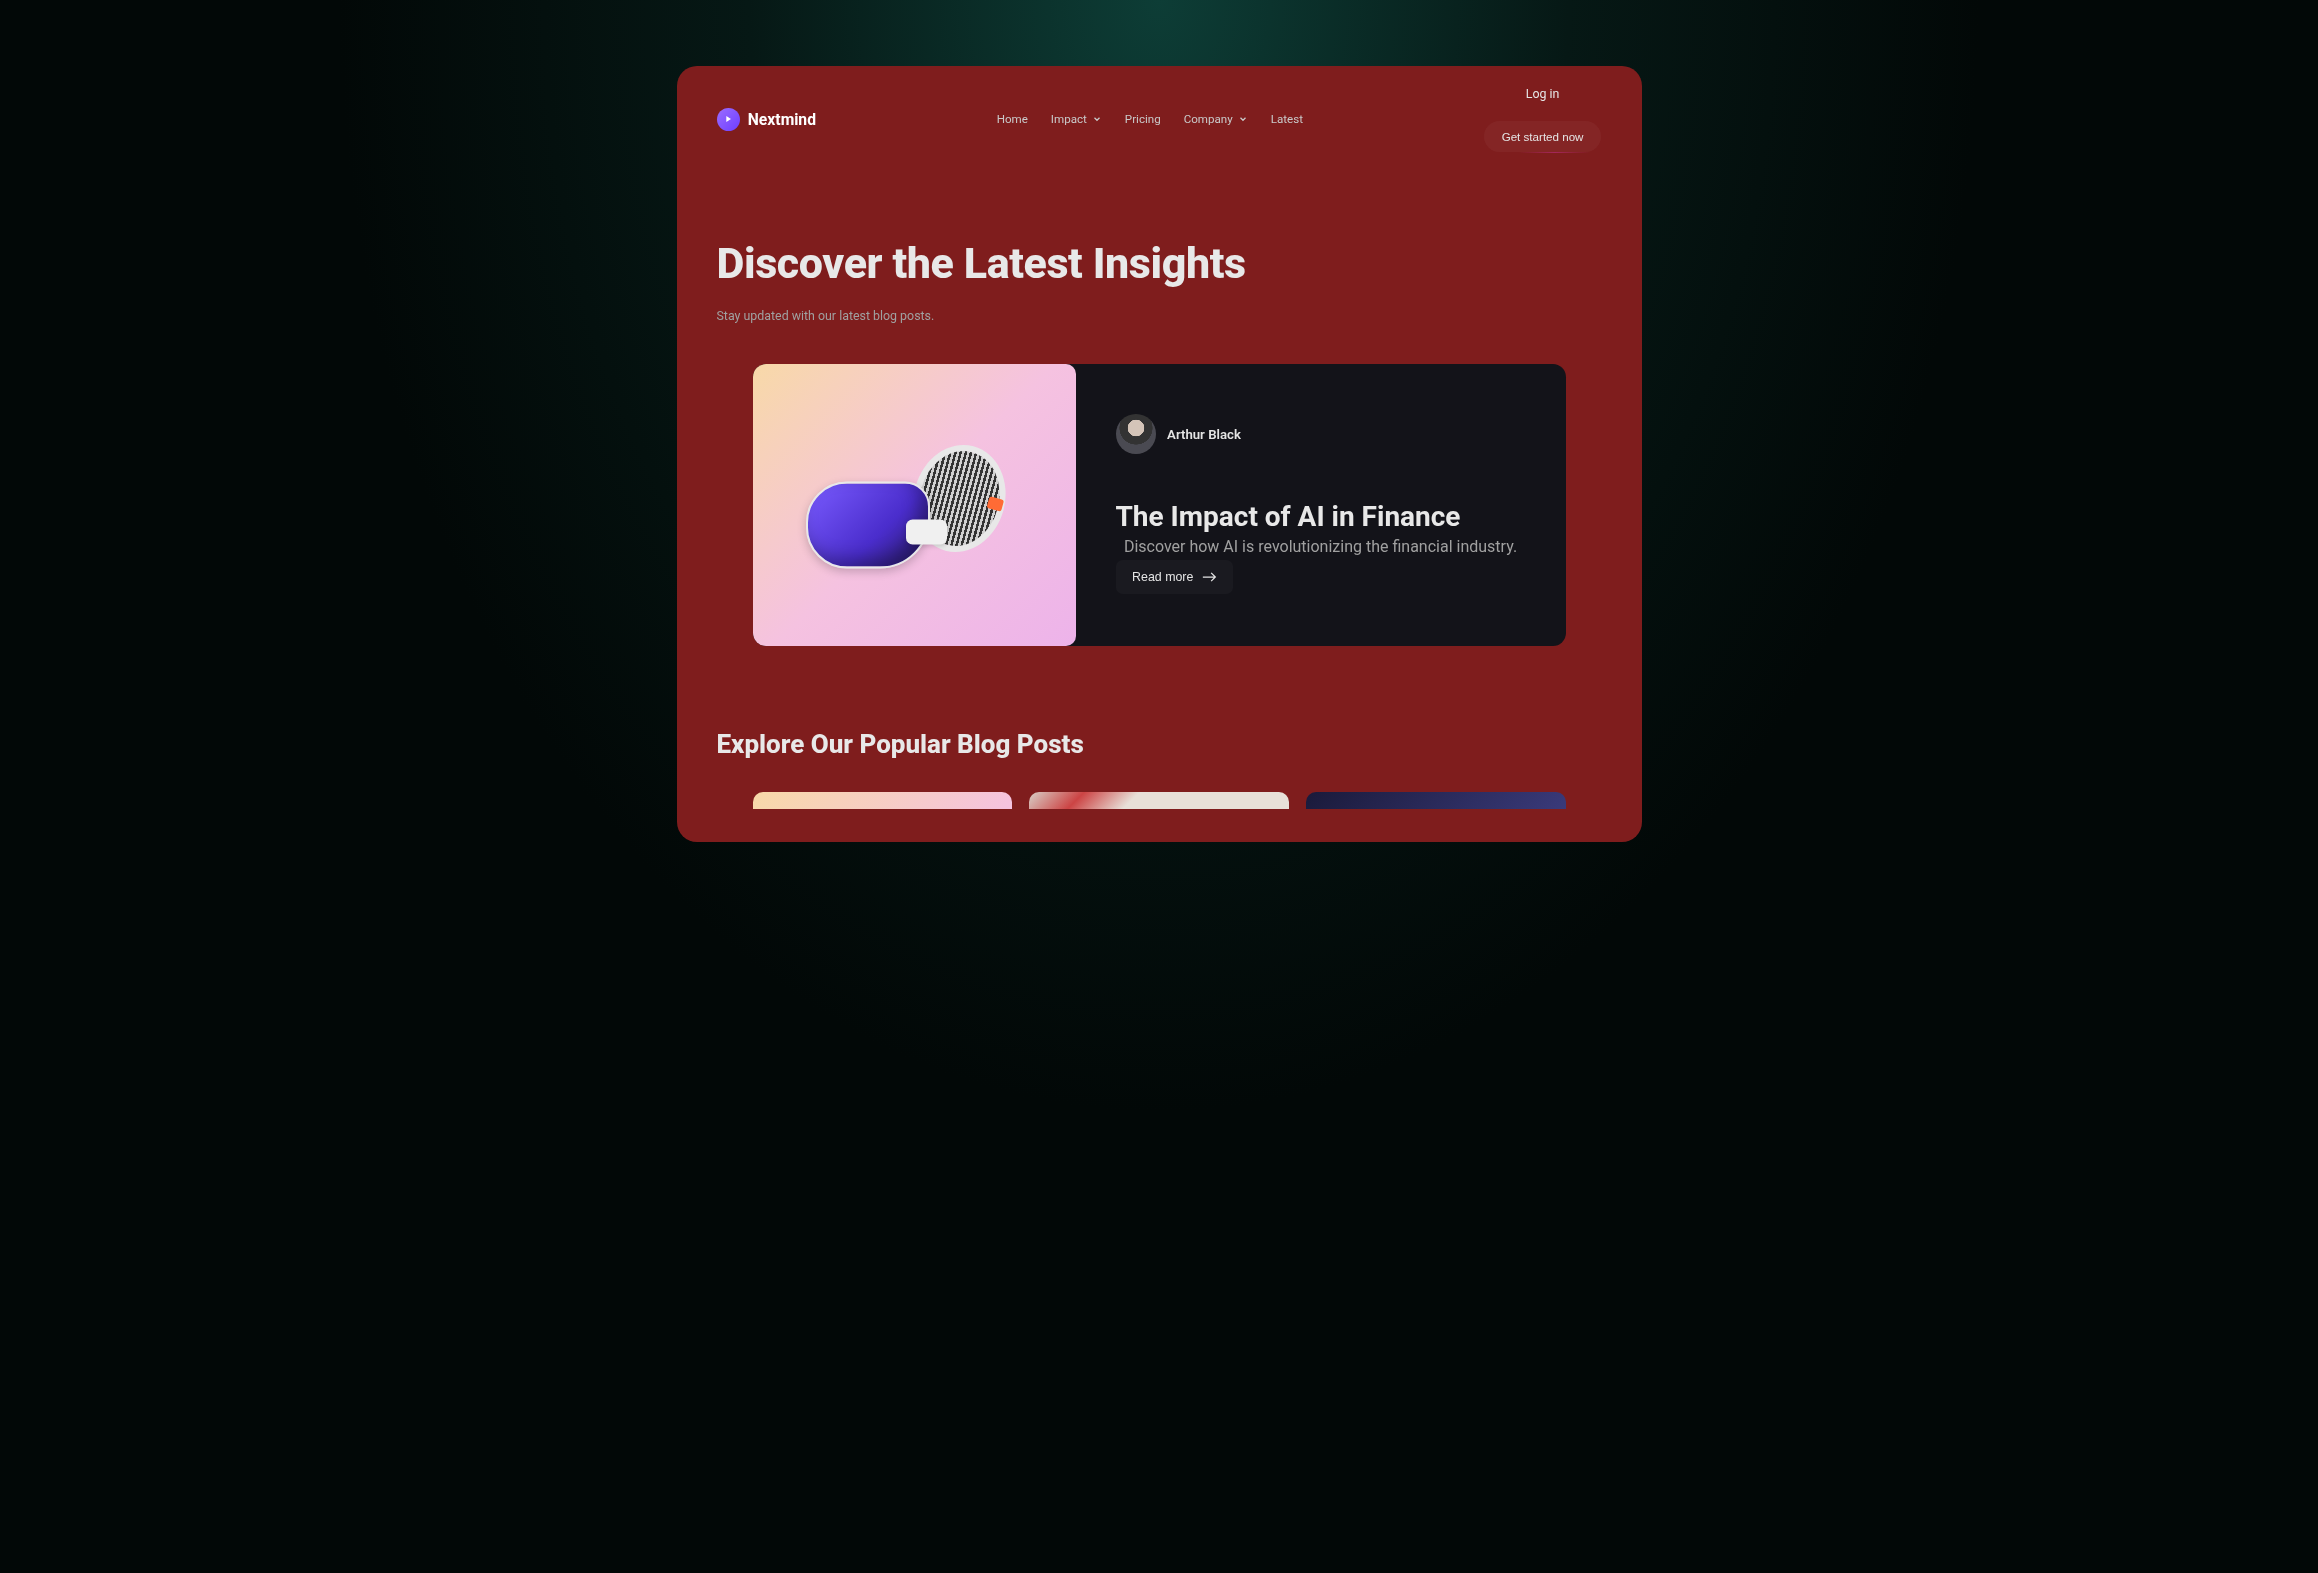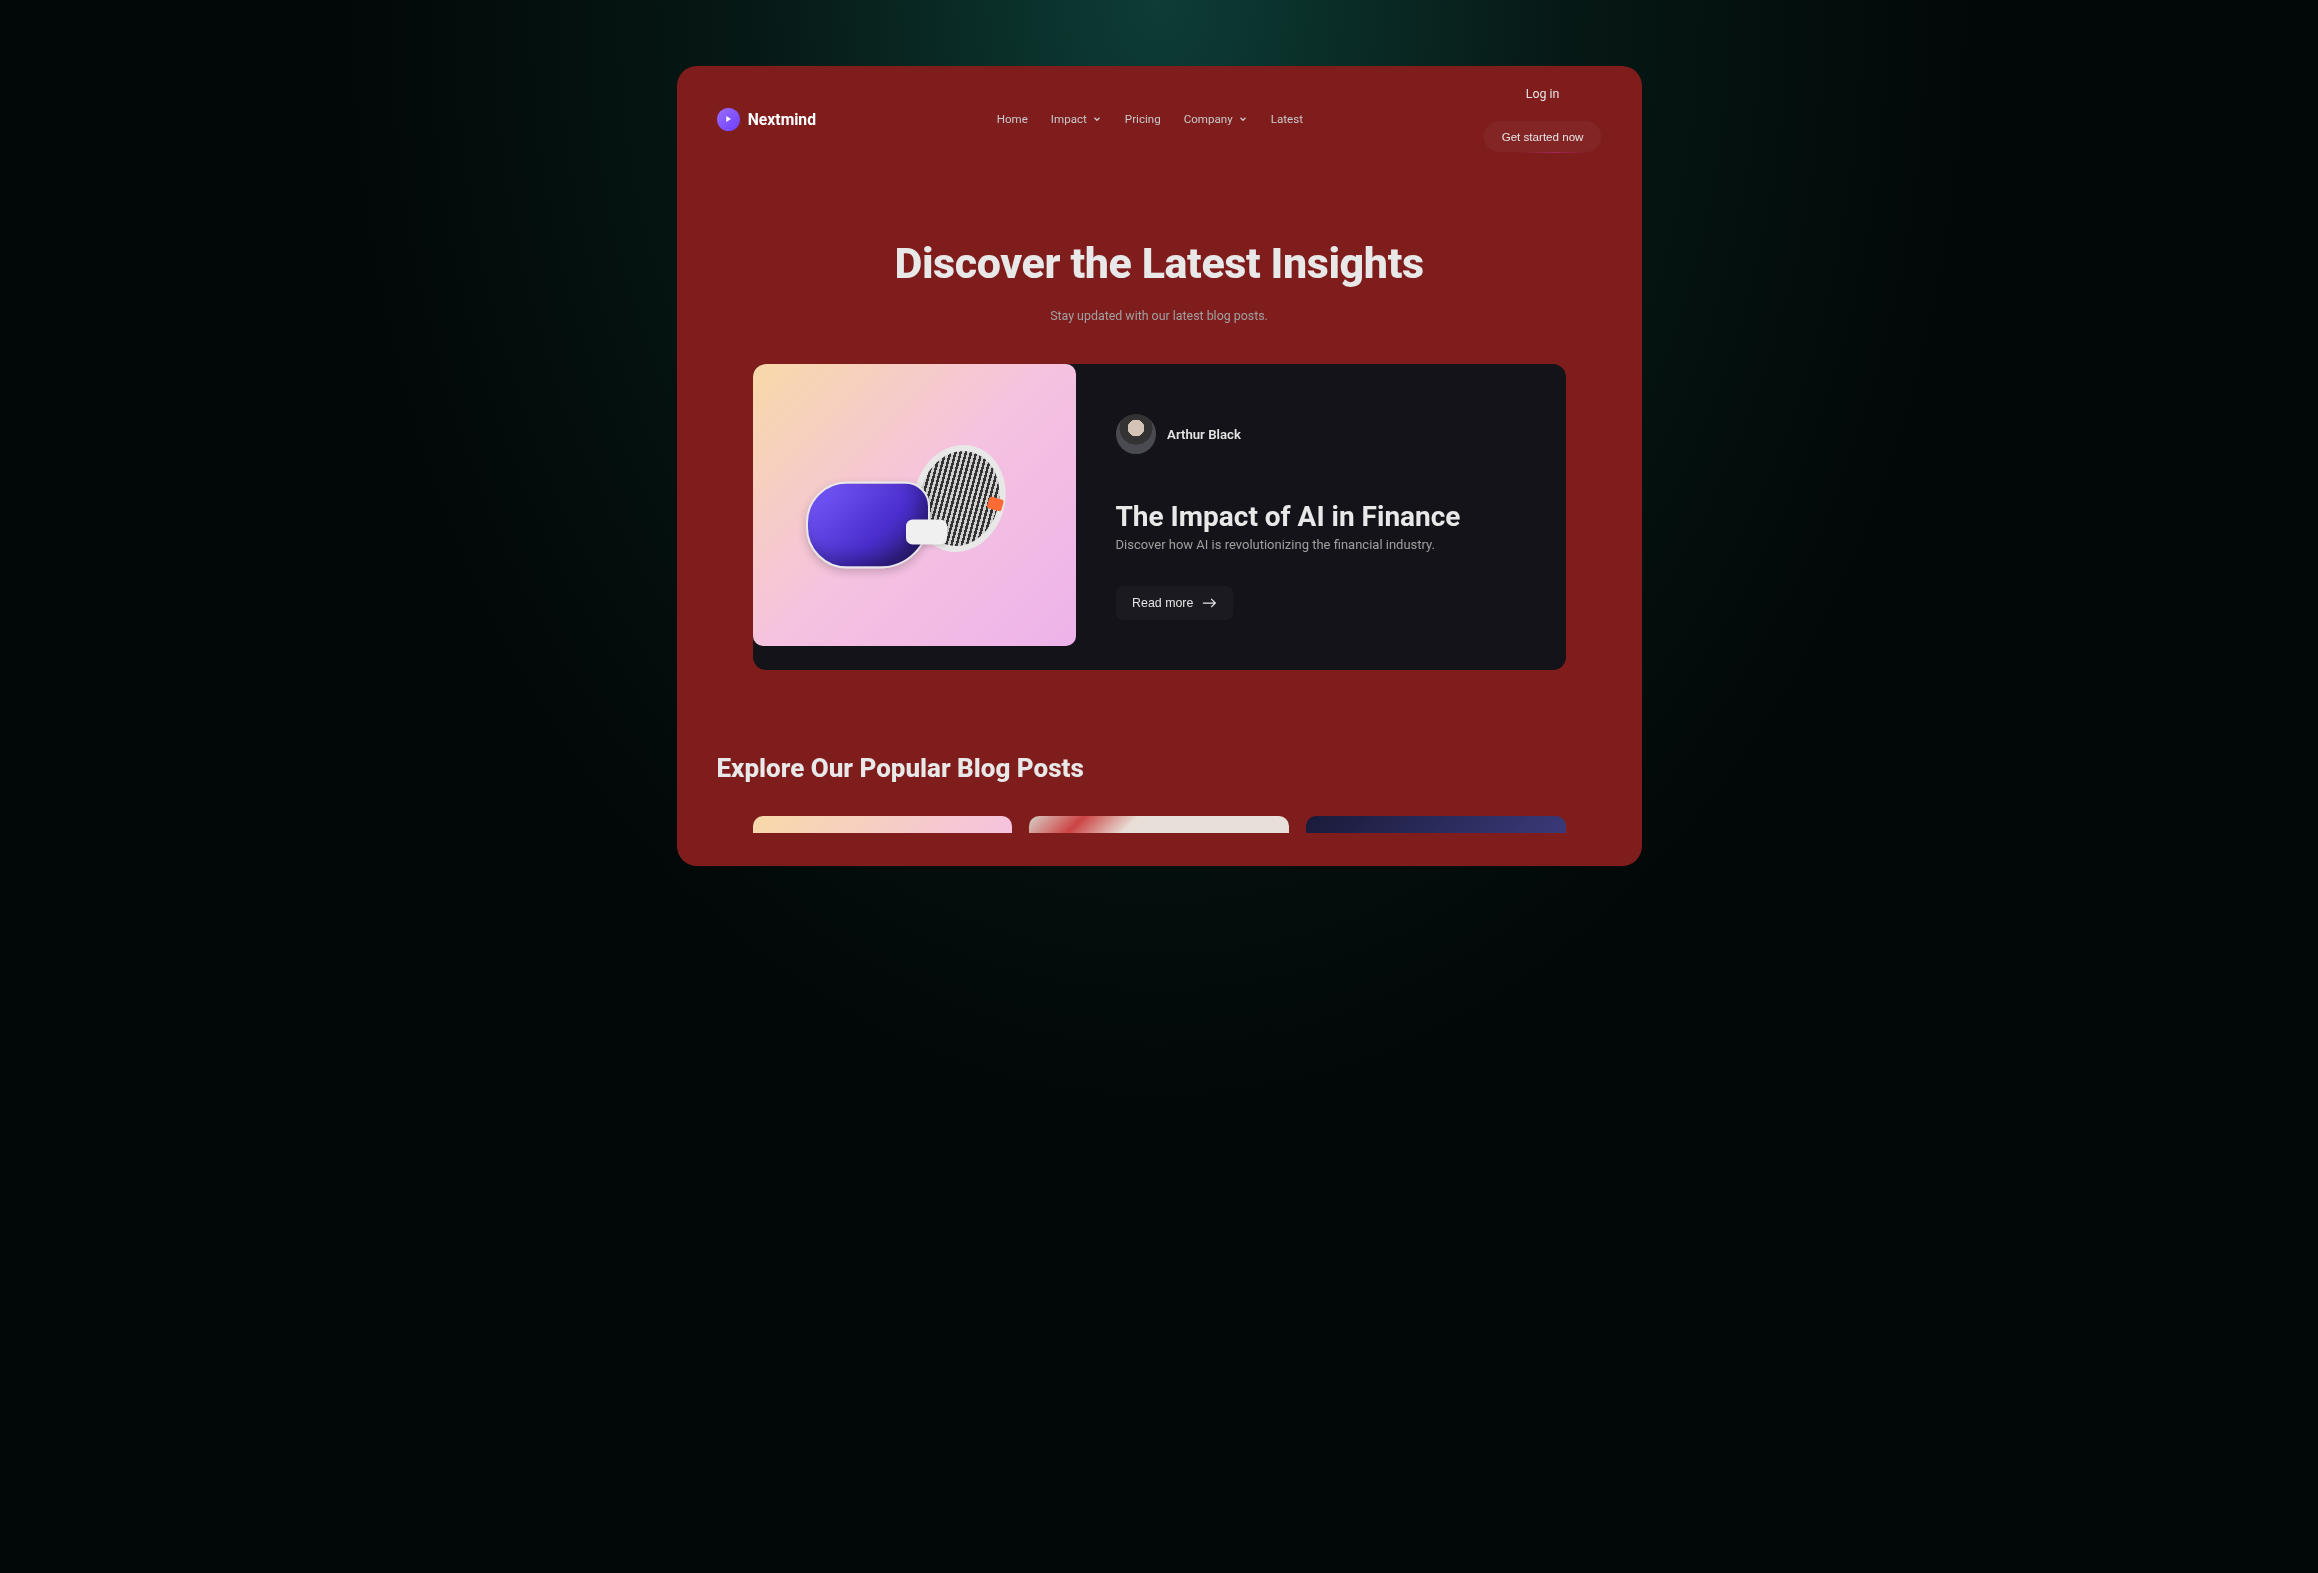--- a/index.html
+++ b/index.html
@@ -109,21 +109,20 @@
       position: absolute;
       bottom: -0.8px;
       left: 30%;
       right: 10%;
       height: 0.8px;
       background: linear-gradient(90deg, transparent, rgba(200, 50, 150, 0.5), transparent);
     }
     
     
     .hero {
-      text-align: center;
       padding: 66px 40px 41px;
     }
     
     .hero-title {
       font-size: 43px;
       font-weight: 800;
       color: #e8e8e8;
       margin-bottom: 20px;
       letter-spacing: -0.4px;
     }
@@ -233,23 +232,24 @@
     }
     
     .featured-title {
       font-size: 28px;
       font-weight: 700;
       color: #e8e8e8;
       margin-bottom: 4px;
     }
     
     .featured-desc {
-      font-size: 13px;
+      font-size: 16px;
       color: #a0a0a0;
-      margin-bottom: 34px;
+      margin-bottom: 4px;
+      text-align: center;
     }
     
     .read-more {
       display: inline-flex;
       align-items: center;
       gap: 8.3px;
       background: rgba(255, 255, 255, 0.03);
       border: none;
       border-radius: 6.6px;
       padding: 10px 16.6px;

